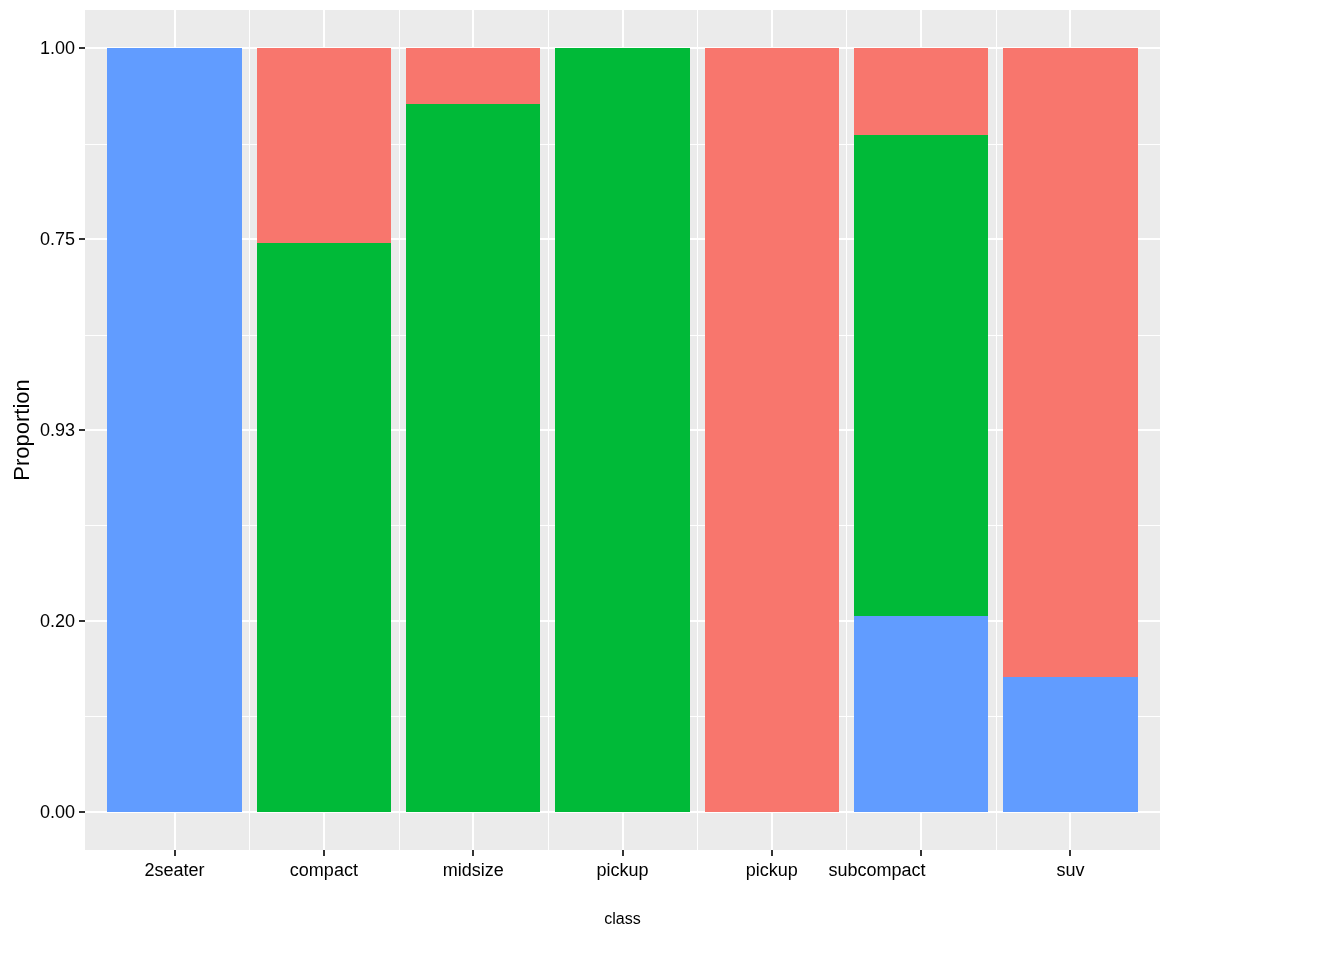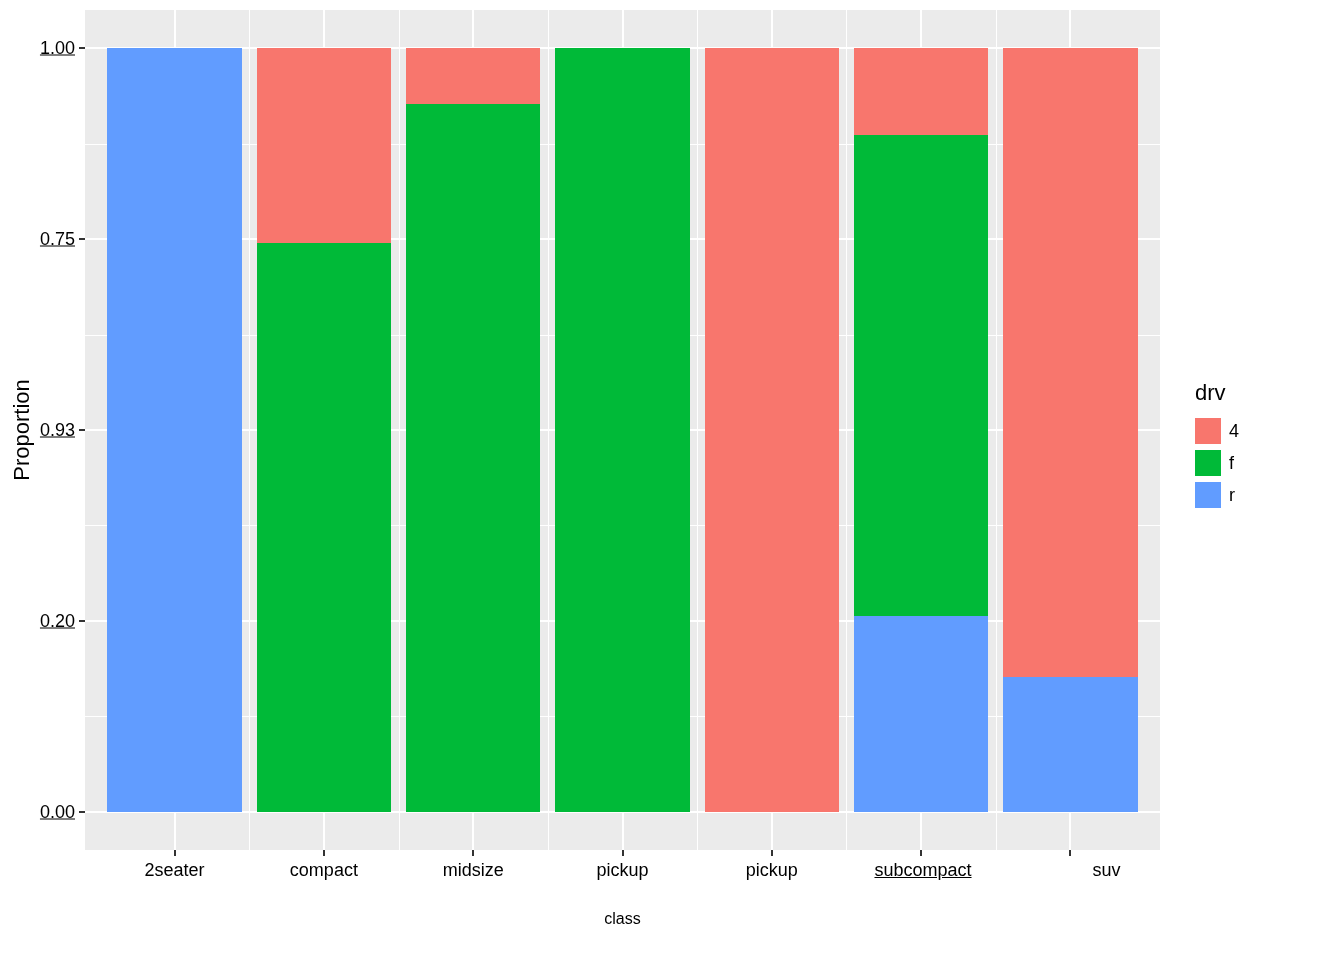--- a/index.html
+++ b/index.html
@@ -44,21 +44,20 @@
   .gridline-v.minor {
     width: 1px;
   }
   .y-tick-label {
     position: absolute;
     right: 100%;
     padding-right: 10px;
     font-size: 18px;
     transform: translateY(-50%);
     white-space: nowrap;
-    text-decoration: underline;
   }
   .y-tick-mark {
     position: absolute;
     right: 100%;
     width: 6px;
     height: 2px;
     background: #333;
   }
   .x-tick-label {
     position: absolute;
@@ -157,58 +156,35 @@
       <div class="gridline-v" style="left: 536.5px;"></div>
       <div class="x-tick-mark" style="left: 536.5px;"></div>
       <div class="x-tick-label" style="left: 537.5px;">pickup</div>
       <div class="gridline-v minor" style="left: 612.153px;"></div>
       <div class="gridline-v" style="left: 685.806px;"></div>
       <div class="x-tick-mark" style="left: 685.806px;"></div>
       <div class="x-tick-label" style="left: 686.806px;">pickup</div>
       <div class="gridline-v minor" style="left: 761.458px;"></div>
       <div class="gridline-v" style="left: 835.111px;"></div>
       <div class="x-tick-mark" style="left: 835.111px;"></div>
-      <div class="x-tick-label" style="left: 838px; text-decoration: underline;">subcompact</div>
+      <div class="x-tick-label" style="left: 792px;">subcompact</div>
       <div class="gridline-v minor" style="left: 910.764px;"></div>
       <div class="gridline-v" style="left: 984.417px;"></div>
       <div class="x-tick-mark" style="left: 984.417px;"></div>
-      <div class="x-tick-label" style="left: 985.417px; margin-left: 36px;">suv</div>
+      <div class="x-tick-label" style="left: 985.417px;">suv</div>
       <div class="bar-segment" style="left: 22.3958px; width: 134.375px; top: 38.1818px; height: 763.636px; background: rgb(97, 156, 255);"></div>
       <div class="bar-segment" style="left: 171.701px; width: 134.375px; top: 232.909px; height: 568.909px; background: rgb(0, 186, 56);"></div>
       <div class="bar-segment" style="left: 171.701px; width: 134.375px; top: 38.1818px; height: 194.727px; background: rgb(248, 118, 109);"></div>
       <div class="bar-segment" style="left: 321.007px; width: 134.375px; top: 93.9273px; height: 707.891px; background: rgb(0, 186, 56);"></div>
       <div class="bar-segment" style="left: 321.007px; width: 134.375px; top: 38.1818px; height: 55.7455px; background: rgb(248, 118, 109);"></div>
       <div class="bar-segment" style="left: 470.312px; width: 134.375px; top: 38.1818px; height: 763.636px; background: rgb(0, 186, 56);"></div>
       <div class="bar-segment" style="left: 619.618px; width: 134.375px; top: 38.1818px; height: 763.636px; background: rgb(248, 118, 109);"></div>
       <div class="bar-segment" style="left: 768.924px; width: 134.375px; top: 605.564px; height: 196.255px; background: rgb(97, 156, 255);"></div>
       <div class="bar-segment" style="left: 768.924px; width: 134.375px; top: 125.236px; height: 480.327px; background: rgb(0, 186, 56);"></div>
       <div class="bar-segment" style="left: 768.924px; width: 134.375px; top: 38.1818px; height: 87.0545px; background: rgb(248, 118, 109);"></div>
       <div class="bar-segment" style="left: 918.229px; width: 134.375px; top: 666.655px; height: 135.164px; background: rgb(97, 156, 255);"></div>
       <div class="bar-segment" style="left: 918.229px; width: 134.375px; top: 38.1818px; height: 628.473px; background: rgb(248, 118, 109);"></div>
     </div>
 
   <div class="y-axis-title" id="y-title" style="left: 22px; top: 430px;">Proportion</div>
   <div class="x-axis-title" id="x-title" style="left: 622.5px; top: 910px;">class</div>
 
-  <div class="legend" id="legend" style="left: 1195px; top: 380px;">
-    <div class="legend-title">drv</div>
-    <div id="legend-items">
-        <div class="legend-item">
-          <div class="legend-key">
-            <div class="legend-swatch-inner" style="background: rgb(248, 118, 109);"></div>
-          </div>
-          <div class="legend-label">4</div>
-        </div>
-        <div class="legend-item">
-          <div class="legend-key">
-            <div class="legend-swatch-inner" style="background: rgb(0, 186, 56);"></div>
-          </div>
-          <div class="legend-label">f</div>
-        </div>
-        <div class="legend-item">
-          <div class="legend-key">
-            <div class="legend-swatch-inner" style="background: rgb(97, 156, 255);"></div>
-          </div>
-          <div class="legend-label">r</div>
-        </div>
-      </div>
-  </div>
 </div>
 
 </body></html>

